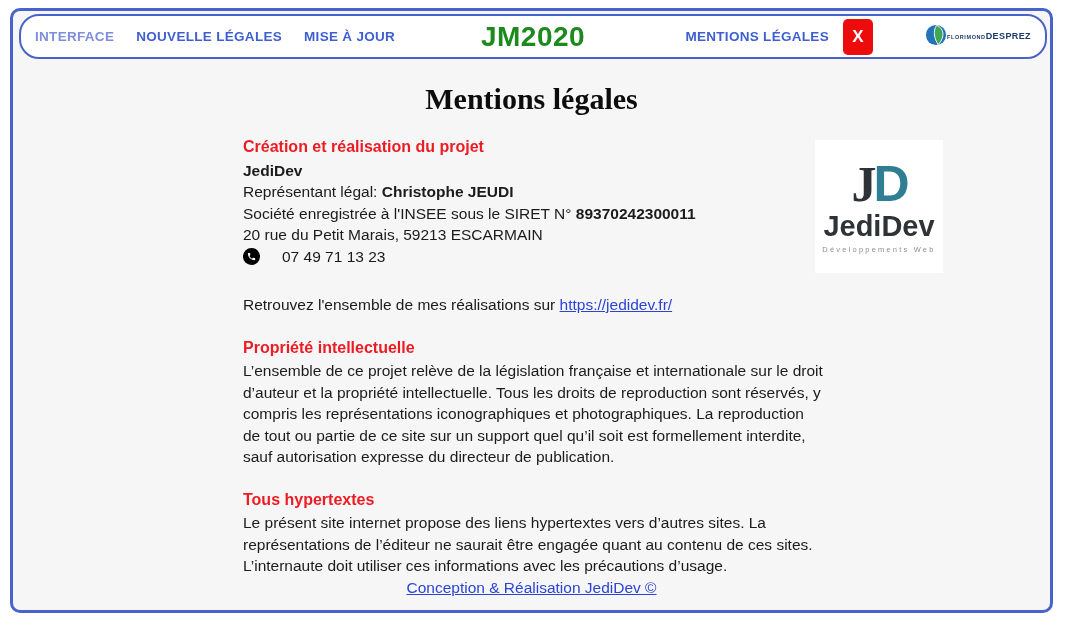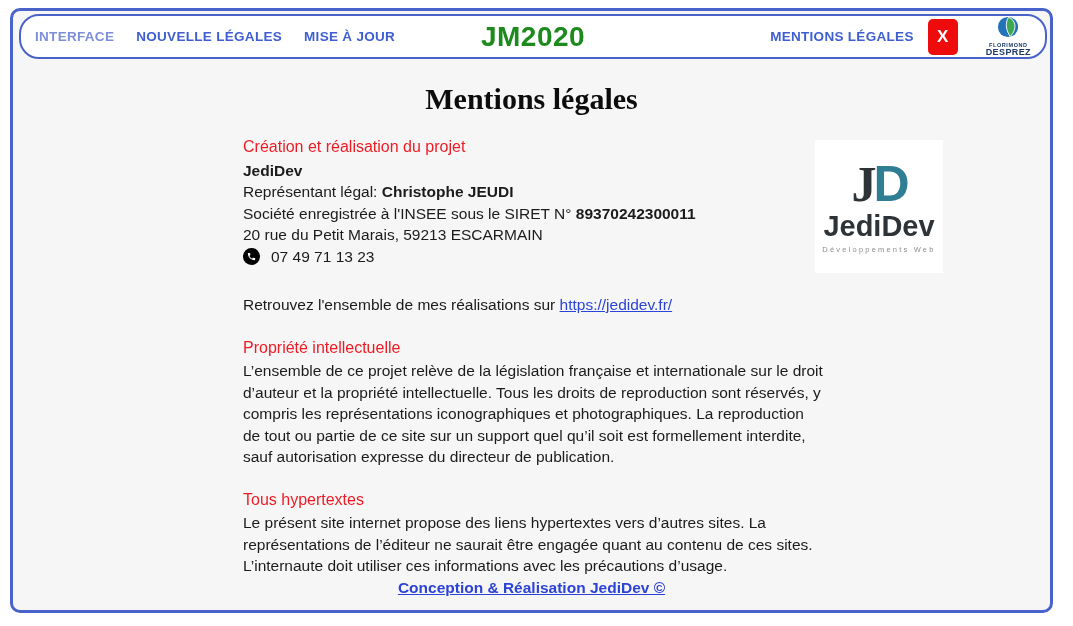--- a/index.html
+++ b/index.html
@@ -34,42 +34,42 @@
   }
   .nav-right { position: absolute; right: 10px; display: flex; align-items: center; }
   .close-btn {
     width: 30px; height: 36px; margin-left: 14px;
     background: #ee0b0b; border: none; border-radius: 5px;
     color: #ffffff; font-weight: 700; font-size: 17px;
     display: flex; align-items: center; justify-content: center;
     cursor: pointer; font-family: "Liberation Sans", sans-serif;
   }
   .brand {
-    margin-left: 28px; margin-right: 4px;
-    display: flex; flex-direction: column; align-items: center; line-height: 1;
+    margin-left: 52px; margin-right: 4px;
+    display: flex; flex-direction: row; align-items: center; line-height: 1;
   }
   .brand-line1 { font-size: 5.5px; font-weight: 700; color: #1b3a6b; letter-spacing: .6px; margin-top: 2px; }
   .brand-line2 { font-size: 9px; font-weight: 700; color: #1b3a6b; letter-spacing: .4px; }
 
   
   .page-title {
     position: absolute; left: 0; top: 71px; width: 100%;
     text-align: center;
     font-family: "Liberation Serif", serif;
     font-size: 30px; font-weight: 700; color: #0c0c0c;
   }
 
   
   .content {
     position: absolute; left: 230px; top: 125px; width: 580px;
     font-size: 15.5px; color: #1b1b1b; line-height: 21.5px;
   }
-  .red-heading { color: #ed1c24; font-weight: 400; font-size: 16px; margin-bottom: 2px; }
+  .red-heading { color: #ed1c24; font-weight: 700; font-size: 16px; margin-bottom: 2px; }
   .bold { font-weight: 700; }
-  .phone-line { display: flex; align-items: center; gap: 11px; }
+  .phone-line { display: flex; align-items: center; gap: 22px; }
   .phone-icon { display: inline-flex; }
   .spacer-lg { height: 27px; }
   .spacer-md { height: 21px; }
   a, .link { color: #2b43d6; text-decoration: underline; cursor: pointer; text-align: center; }
 
   
   .logo-card {
     position: absolute; left: 802px; top: 129px;
     width: 128px; height: 133px;
     background: #ffffff;
@@ -77,21 +77,21 @@
   }
   .monogram { display: flex; align-items: flex-start; line-height: 1; letter-spacing: -3px; }
   .monogram .j { font-size: 50px; font-weight: 700; color: #2e3338; font-family: "Liberation Serif", serif; }
   .monogram .d { font-size: 50px; font-weight: 700; color: #2f7e93; font-family: "Liberation Sans", sans-serif; }
   .logo-name { font-size: 29px; font-weight: 700; color: #2e3338; margin-top: 2px; line-height: 1.1; }
   .logo-tagline { font-size: 7.5px; color: #8f8f8f; letter-spacing: 2.2px; margin-top: 3px; white-space: nowrap; }
 
   
   .footer {
     position: absolute; left: 0; top: 568px; width: 100%;
-    text-align: center; font-size: 15.5px; font-weight: bold;
+    text-align: center; font-size: 15.5px;
   }
 </style>
 </head>
 <body>
 
 <div class="frame">
 
   <div class="navbar">
     <div class="nav-left">
       <span class="nav-link muted">INTERFACE</span>

